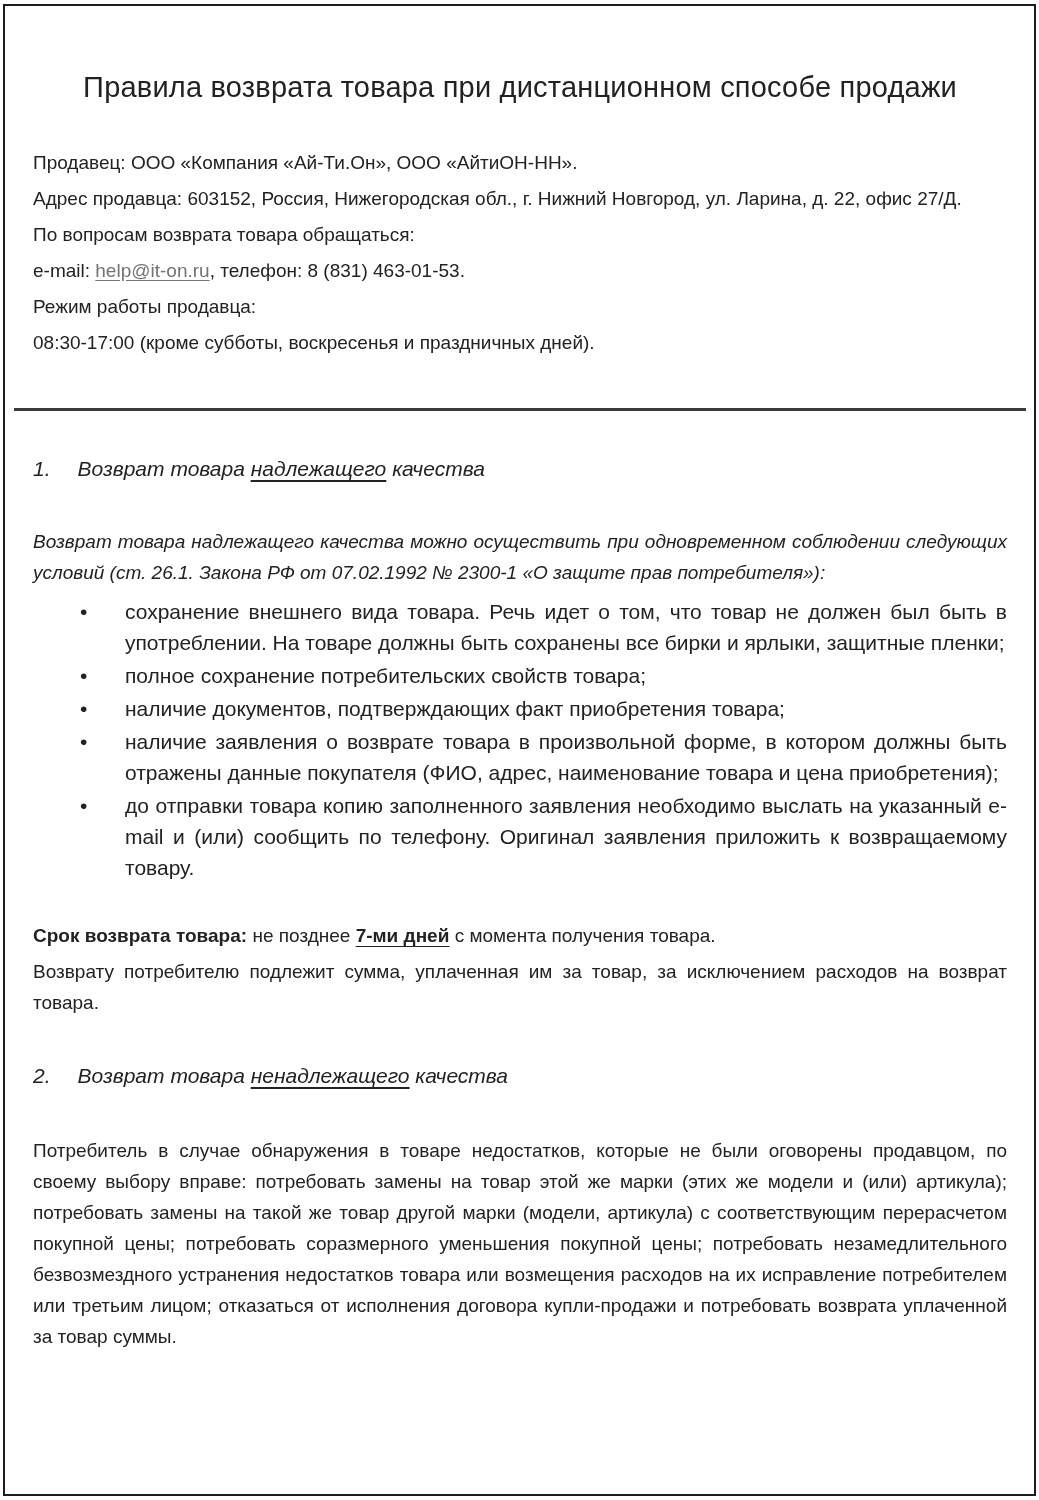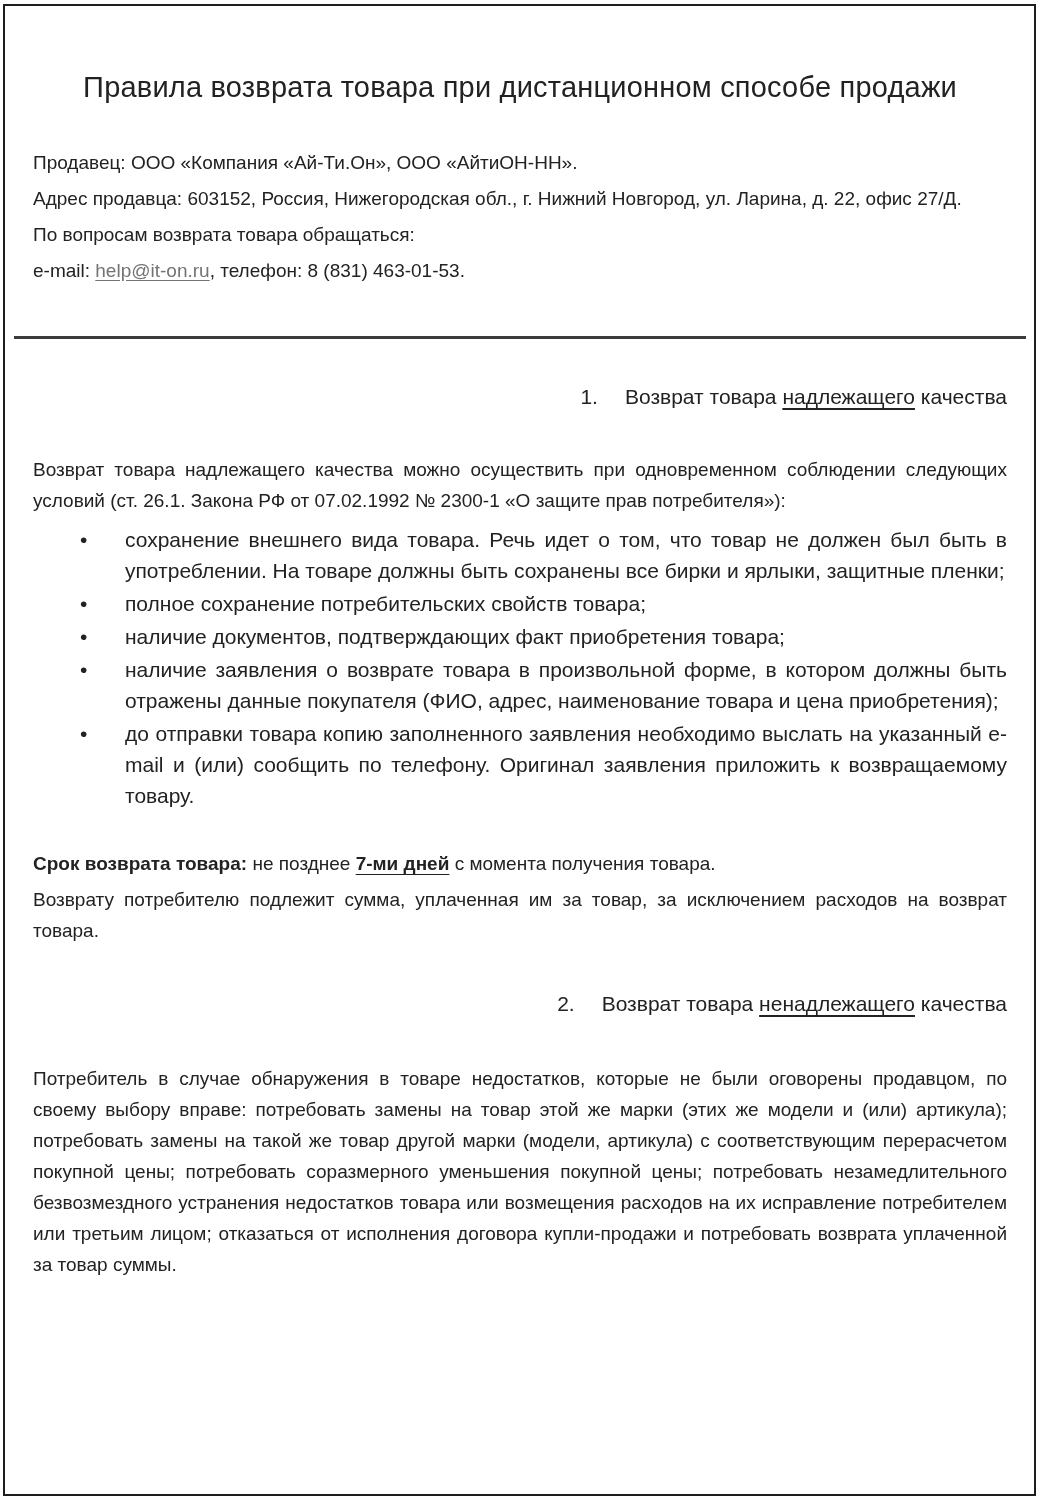--- a/index.html
+++ b/index.html
@@ -57,27 +57,28 @@
     text-underline-offset: 4px;
   }
   .bold { font-weight: bold; }
   .divider {
     border: none;
     border-top: 3px solid #3b3b3b;
     margin: 50px -19px 0 -19px;
   }
   .section-heading {
     margin-top: 42px;
-    text-align: right;
+    text-align: left;
     font-size: 21px;
     line-height: 31px;
     font-weight: normal;
+    font-style: italic;
   }
   .section-number { margin-right: 27px; }
-  .section-intro { margin-top: 42px; }
+  .section-intro { margin-top: 42px; font-style: italic; }
   .bullet-list {
     list-style: none;
     margin: 8px 0 0 0;
     padding: 0;
   }
   .bullet-item {
     position: relative;
     padding-left: 92px;
     font-size: 21px;
     line-height: 31px;
@@ -100,20 +101,22 @@
 
 <div class="doc">
 
   <h1 class="doc-title">Правила возврата товара при дистанционном способе продажи</h1>
 
   <div class="seller-block">
     <p class="para">Продавец: ООО «Компания «Ай-Ти.Он», ООО «АйтиОН-НН».</p>
     <p class="para justify">Адрес продавца: 603152, Россия, Нижегородская обл., г. Нижний Новгород, ул. Ларина, д. 22, офис 27/Д.</p>
     <p class="para">По вопросам возврата товара обращаться:</p>
     <p class="para"><span>e-mail: </span><span class="link">help@it-on.ru</span><span>, телефон: 8 (831) 463-01-53.</span></p>
+    <p class="para">Режим работы продавца:</p>
+    <p class="para">08:30-17:00 (кроме субботы, воскресенья и праздничных дней).</p>
   </div>
 
   <hr class="divider">
 
   <h2 class="section-heading"><span class="section-number">1.</span><span>Возврат товара </span><span class="underline">надлежащего</span><span> качества</span></h2>
 
   <p class="para justify section-intro">Возврат товара надлежащего качества можно осуществить при одновременном соблюдении следующих условий (ст. 26.1. Закона РФ от 07.02.1992 № 2300-1 «О защите прав потребителя»):</p>
 
   <ul class="bullet-list">
     <li class="bullet-item"><span class="marker">•</span><span>сохранение внешнего вида товара. Речь идет о том, что товар не должен был быть в употреблении. На товаре должны быть сохранены все бирки и ярлыки, защитные пленки;</span></li>

